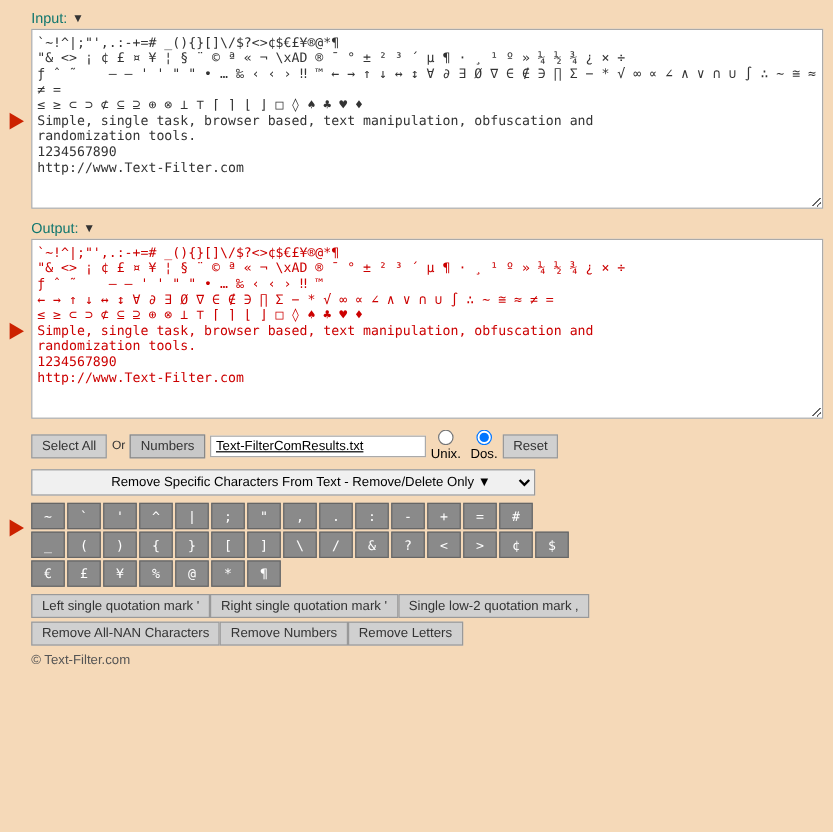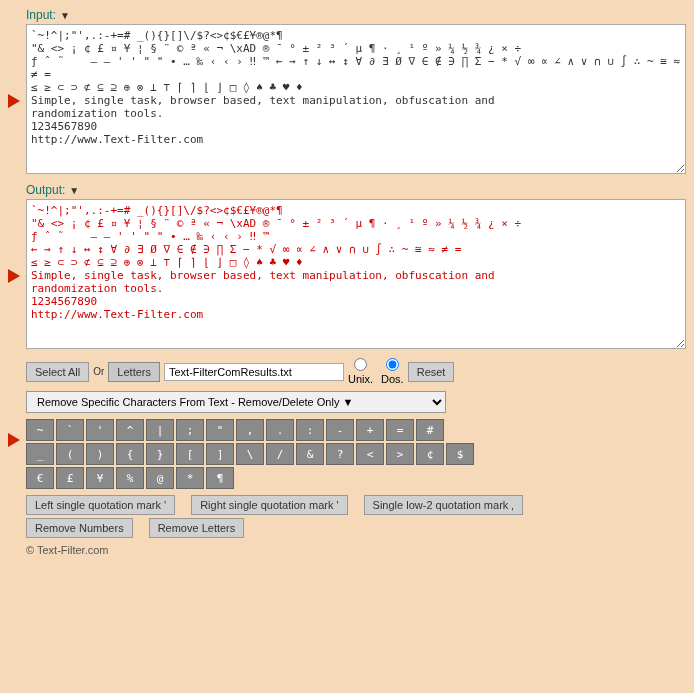--- a/index.html
+++ b/index.html
@@ -47,20 +47,21 @@
     .btn-download {
       background: #c8c8c8;
       border: 1px solid #888;
     }
     .filename-input {
       border: 1px solid #aaa;
       padding: 2px 4px;
       font-size: 11px;
       width: 180px;
       background: #fff;
+      text-decoration: underline;
     }
     .radio-group {
       display: flex;
       align-items: center;
       gap: 8px;
       font-size: 11px;
     }
     .radio-group label {
       display: flex;
       align-items: center;
@@ -68,23 +69,24 @@
       cursor: pointer;
       flex-direction: column;
     }
     .dropdown-row {
       margin: 4px 0;
     }
     .dropdown-row select {
       font-size: 11px;
       border: 1px solid #999;
       background: #f0f0f0;
-      padding: 3px 6px;
+      padding: 3px 20px;
       width: 100%;
       max-width: 420px;
+      text-align: right;
     }
     .char-grid {
       margin: 6px 0;
       margin-left: 18px;
     }
     .char-row {
       display: flex;
       gap: 2px;
       margin-bottom: 2px;
       flex-wrap: wrap;
@@ -100,21 +102,21 @@
       display: flex;
       align-items: center;
       justify-content: center;
       font-family: monospace;
     }
     .special-btns {
       margin: 4px 0;
     }
     .special-btn-row {
       display: flex;
-      gap: 16px;
+      gap: 0;
       margin-bottom: 3px;
       flex-wrap: wrap;
     }
     .special-btn {
       background: #d0d0d0;
       border: 1px solid #999;
       padding: 3px 8px;
       font-size: 11px;
       cursor: pointer;
       color: #333;
@@ -202,21 +204,21 @@
 randomization tools.
 1234567890
 http://www.Text-Filter.com</textarea>
     </div>
   </div>
 </div>
 
 <div class="toolbar-row" style="margin-left: 18px;">
   <button class="btn">Select All</button>
   <span class="or-text">Or</span>
-  <button class="btn btn-download">Letters</button>
+  <button class="btn btn-download">Numbers</button>
   <input type="text" class="filename-input" value="Text-FilterComResults.txt" style="">
   <div class="radio-group">
     <label>
       <input type="radio" name="lineend" style="">
       <span>Unix.</span>
     </label>
     <label>
       <input type="radio" name="lineend" checked="" style="">
       <span>Dos.</span>
     </label>
@@ -281,20 +283,21 @@
   </div>
 </div>
 
 <div class="special-btns" style="margin-left: 18px;">
   <div class="special-btn-row">
     <button class="special-btn">Left single quotation mark '</button>
     <button class="special-btn">Right single quotation mark '</button>
     <button class="special-btn">Single low-2 quotation mark ‚</button>
   </div>
   <div class="special-btn-row">
+    <button class="special-btn">Remove All-NAN Characters</button>
     <button class="special-btn">Remove Numbers</button>
     <button class="special-btn">Remove Letters</button>
   </div>
 </div>
 
 <div class="footer">
   <span>© Text-Filter.com</span>
 </div>
 
 </body></html>

